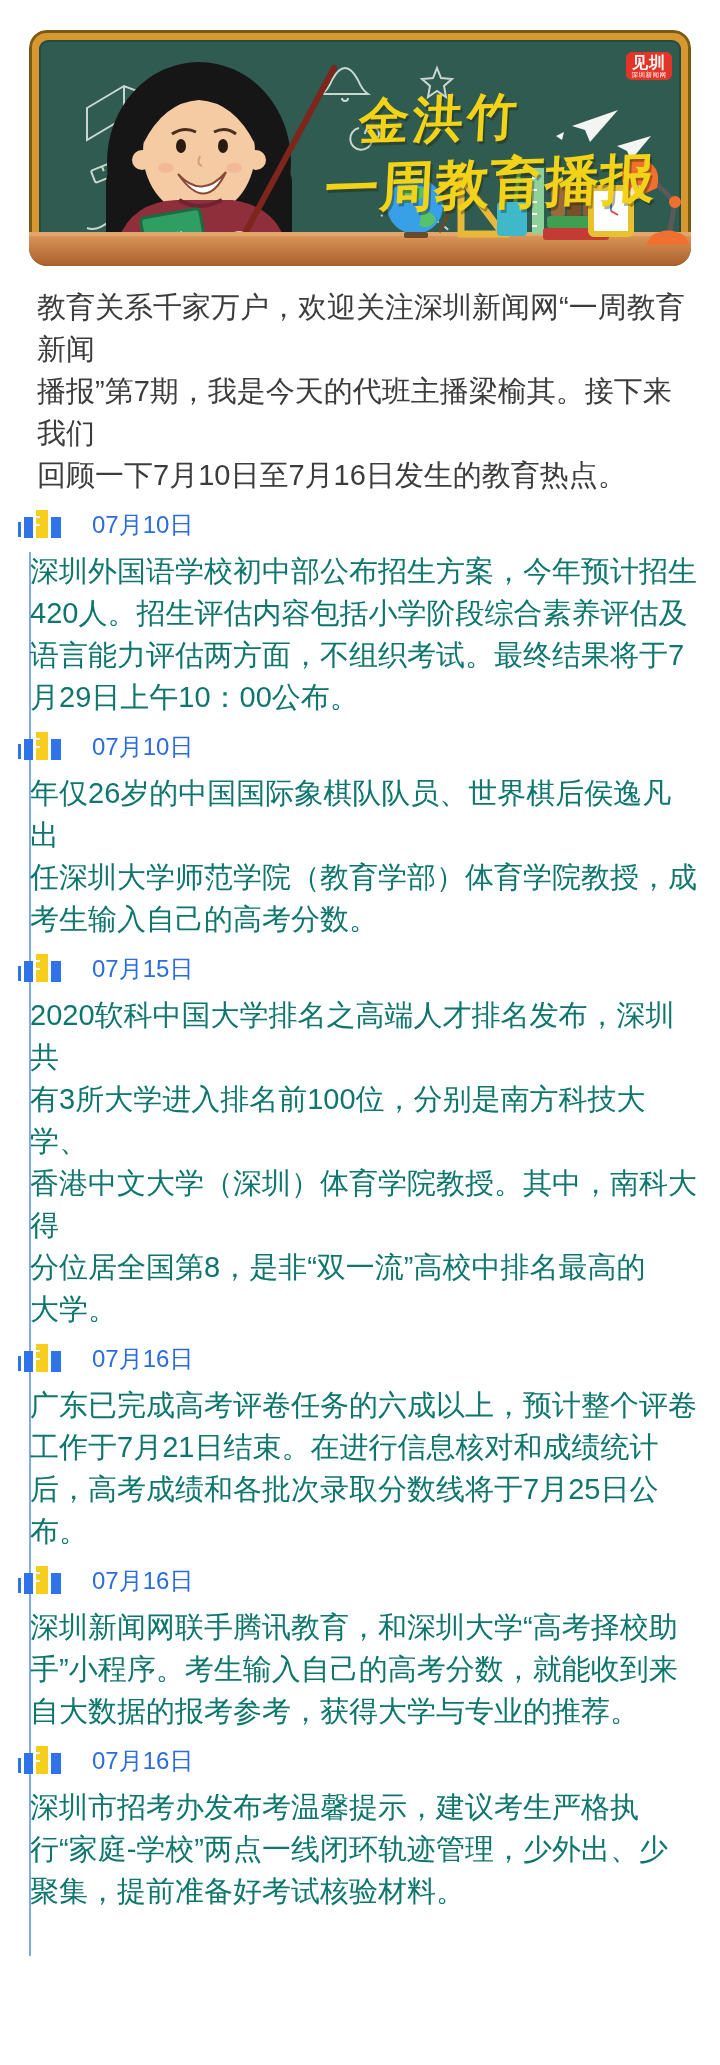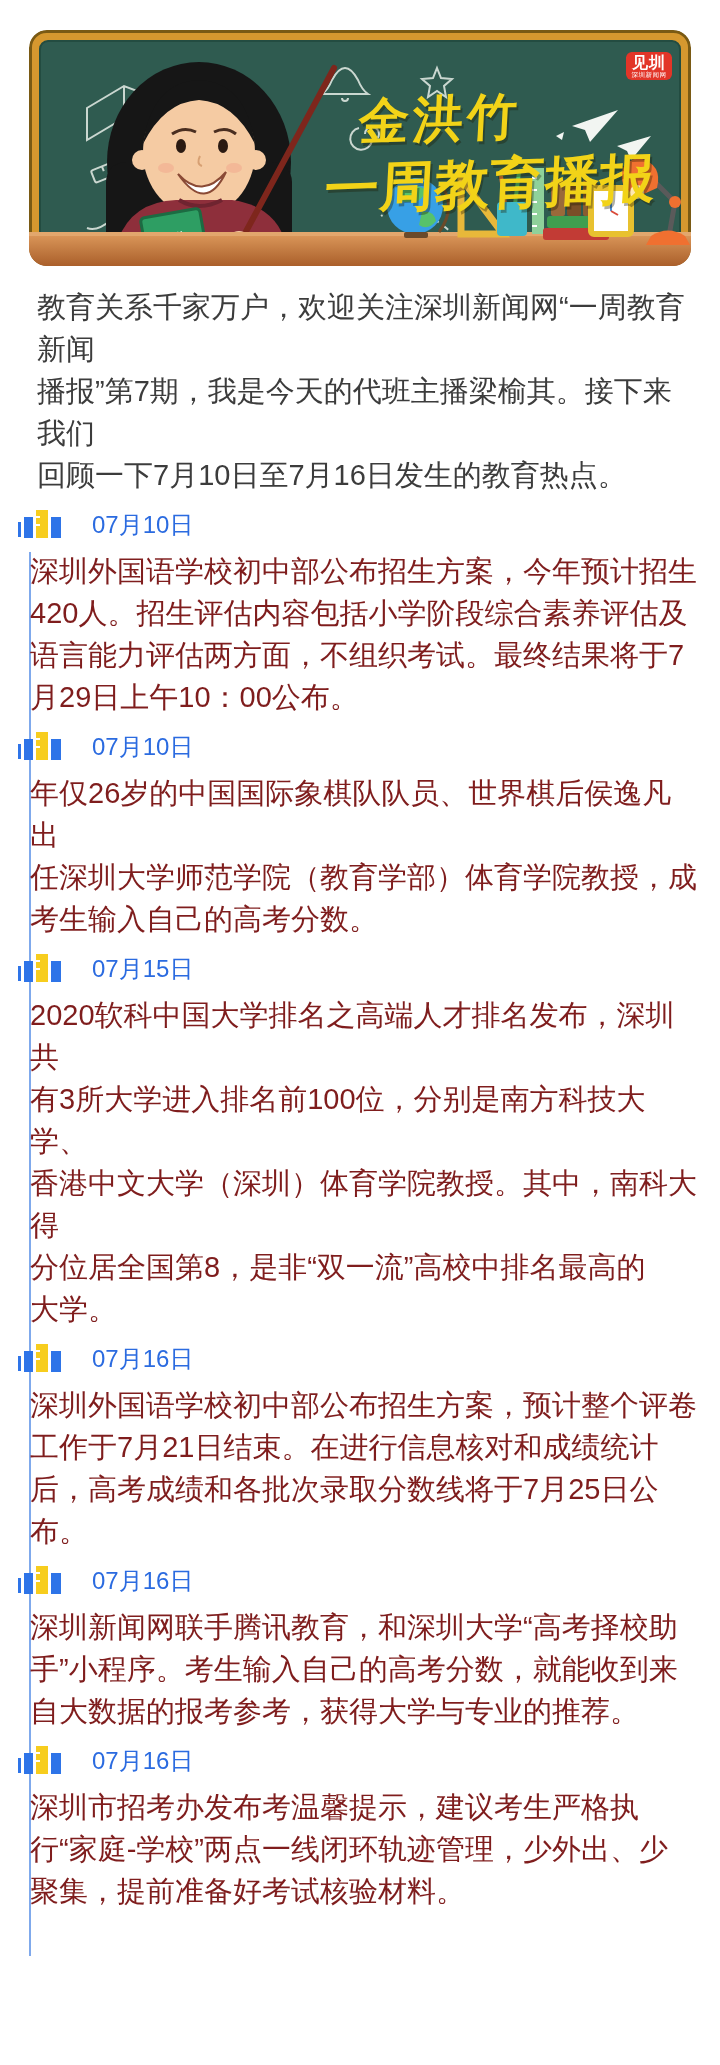--- a/index.html
+++ b/index.html
@@ -30,21 +30,21 @@
   .section-head{display:flex;align-items:center;height:30px;margin-left:-12px;margin-bottom:10px;}
   .chart-icon{position:relative;width:44px;height:30px;display:inline-block;}
   .chart-icon .bar{position:absolute;display:block;}
   .bar-a{left:0;bottom:3px;width:3px;height:15px;background:#2e74e8;}
   .bar-b{left:6px;bottom:2px;width:9px;height:21px;background:#2e74e8;}
   .bar-c{left:18px;bottom:2px;width:12px;height:28px;background:#f7cd1e;}
   .bar-c em{position:absolute;left:0;width:4px;height:2px;background:#fff;display:block;}
   .bar-c em.n1{top:6px;} .bar-c em.n2{top:14px;}
   .bar-d{left:33px;bottom:2px;width:10px;height:21px;background:#2e74e8;}
   .date-label{margin-left:30px;font-size:24px;line-height:26px;color:#2b6be0;}
-  .news-p{margin:0;font-size:29px;line-height:42px;color:#7f1d1d;white-space:pre-line;}
+  .news-p{margin:0;font-size:29px;line-height:42px;color:#0f766e;white-space:pre-line;}
 </style>
 </head>
 <body>
 
 <div class="page">
 
   <div class="banner">
     <svg width="662" height="236" viewBox="0 0 662 236">
       <defs>
         <linearGradient id="trayGrad" x1="0" y1="0" x2="0" y2="1">
@@ -234,21 +234,21 @@
                 <i class="bar bar-b"></i>
         <i class="bar bar-c">
                   <em class="n1"></em>
                   <em class="n2"></em>
                 </i>
         <i class="bar bar-d"></i>
       </span>
       <span class="date-label">07月16日</span>
     </div>
     <div class="section-body">
-              <p class="news-p">深圳外国语学校初中部公布招生方案，预计整个评卷
+              <p class="news-p">广东已完成高考评卷任务的六成以上，预计整个评卷
 工作于7月21日结束。在进行信息核对和成绩统计
 后，高考成绩和各批次录取分数线将于7月25日公
 布。</p>
             </div>
   </section>
 
   <section class="news-section">
     <div class="section-head">
       <span class="chart-icon">
         <i class="bar bar-a"></i>

